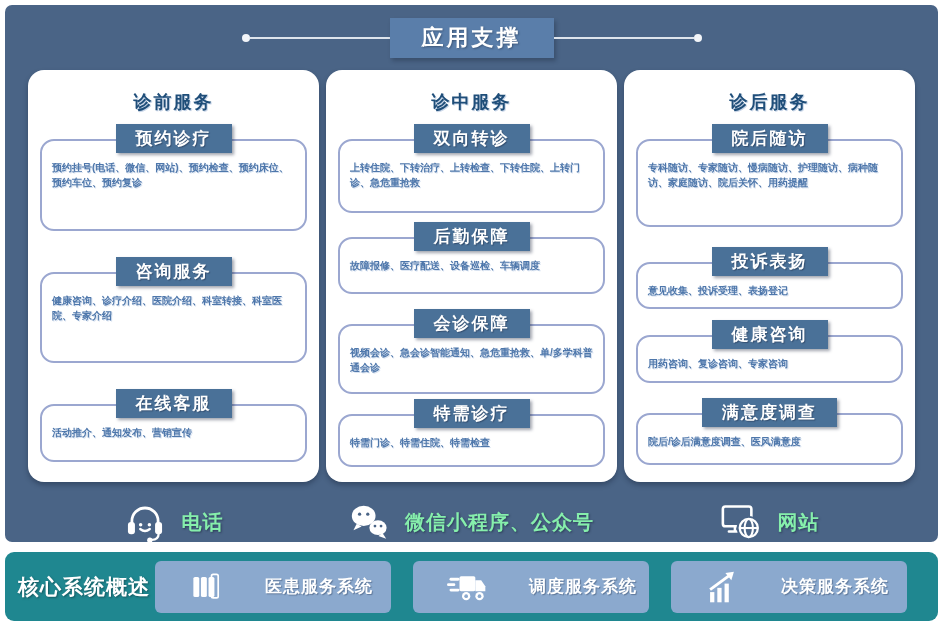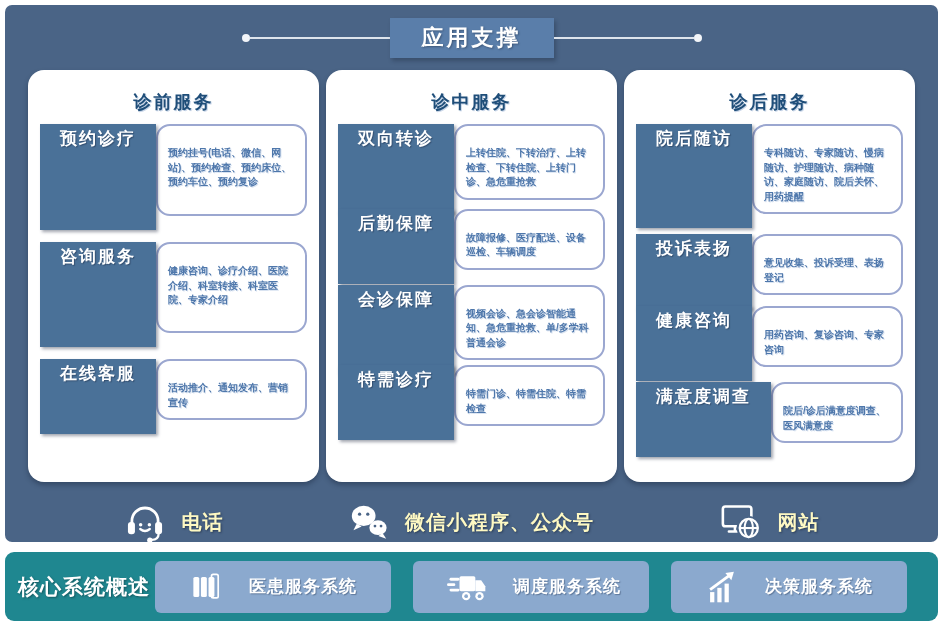--- a/index.html
+++ b/index.html
@@ -28,21 +28,21 @@
   
   .columns-row { display:flex; justify-content:space-between; padding:12px 23px 0; }
   .column {
     width:291px; height:412px; background:#fff; border-radius:16px;
     box-shadow:0 3px 5px rgba(15,25,45,.35); padding:12px 12px 0; overflow:hidden;
   }
   .col-title {
     text-align:center; color:#1F4E79; font-size:18px; font-weight:bold;
     letter-spacing:2px; margin:8px 0 10px; text-shadow:1px 1px 0 #C9D6E8;
   }
-  .block { display:flex; flex-direction:row; }
+  .block { display:flex; flex-direction:column; align-items:center; }
   .badge {
     position:relative; z-index:2; background:#4A7198; color:#fff;
     font-size:17px; font-weight:bold; letter-spacing:2px; padding:3px 20px;
     margin-bottom:-14px; box-shadow:2px 2px 3px rgba(20,30,55,.4);
     text-shadow:1px 1px 1px rgba(20,30,55,.4); white-space:nowrap;
   }
   .content-box {
     width:100%; border:2px solid #9BA7D0; border-radius:14px;
     padding:20px 10px 8px; color:#4E77AB; font-size:10px; font-weight:bold;
     line-height:1.45; text-shadow:1px 1px 0 #D9E3F1; background:#fff;
@@ -53,36 +53,36 @@
   .mt26{margin-top:26px}.mt9{margin-top:9px}.mt15{margin-top:15px}.mt5{margin-top:5px}
   .mt20{margin-top:20px}.mt11{margin-top:11px}
 
   
   .channels-row { display:flex; justify-content:space-between; padding:0 23px; margin-top:14px; }
   .channel {
     width:291px; display:flex; align-items:center; justify-content:center; gap:16px; height:52px;
   }
   .ch-icon { display:flex; align-items:center; }
   .ch-label {
-    color:#fef9c3; font-size:20px; font-weight:bold; letter-spacing:1px;
+    color:#86efac; font-size:20px; font-weight:bold; letter-spacing:1px;
     text-shadow:1px 1px 2px rgba(15,25,45,.5); white-space:nowrap;
   }
 
   
   .bottom-bar {
     position:absolute; left:5px; top:552px; width:933px; height:69px;
     background:#1F8790; border-radius:9px; display:flex; align-items:center;
   }
   .bar-title {
     color:#fff; font-size:21px; font-weight:bold; letter-spacing:1px;
     width:150px; padding-left:13px; text-shadow:1px 1px 2px rgba(10,40,45,.5); flex:none;
   }
   .system-box {
     width:236px; height:52px; background:#8BA9CE; border-radius:6px;
-    margin-right:22px; display:flex; align-items:center; padding-left:34px; gap:26px; flex:none;
+    margin-right:22px; display:flex; align-items:center; padding-left:34px; gap:42px; flex:none;
   }
   .sys-label {
     color:#fff; font-size:17px; font-weight:bold; letter-spacing:1px;
     text-shadow:1px 1px 1px rgba(40,60,90,.45); white-space:nowrap;
   }
   svg { display:block; }
 </style>
 </head>
 <body>
 

